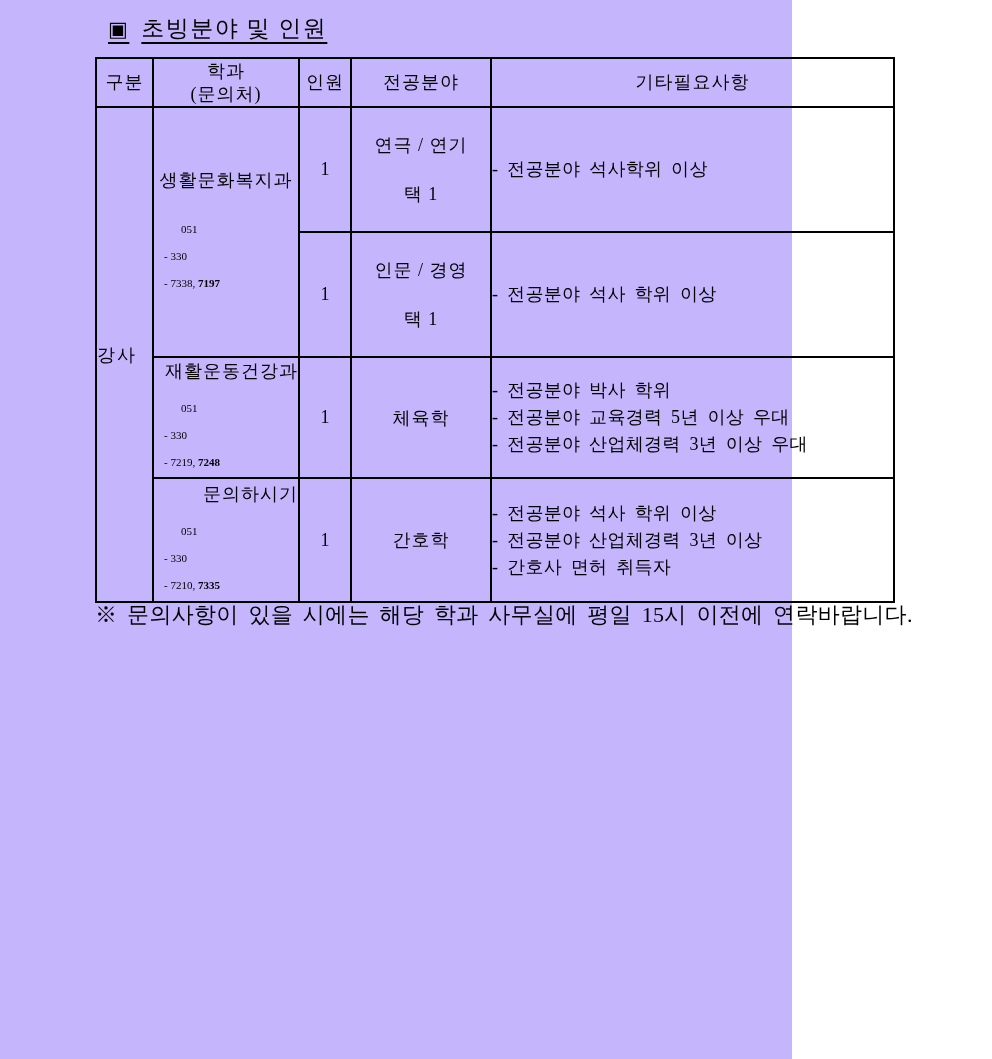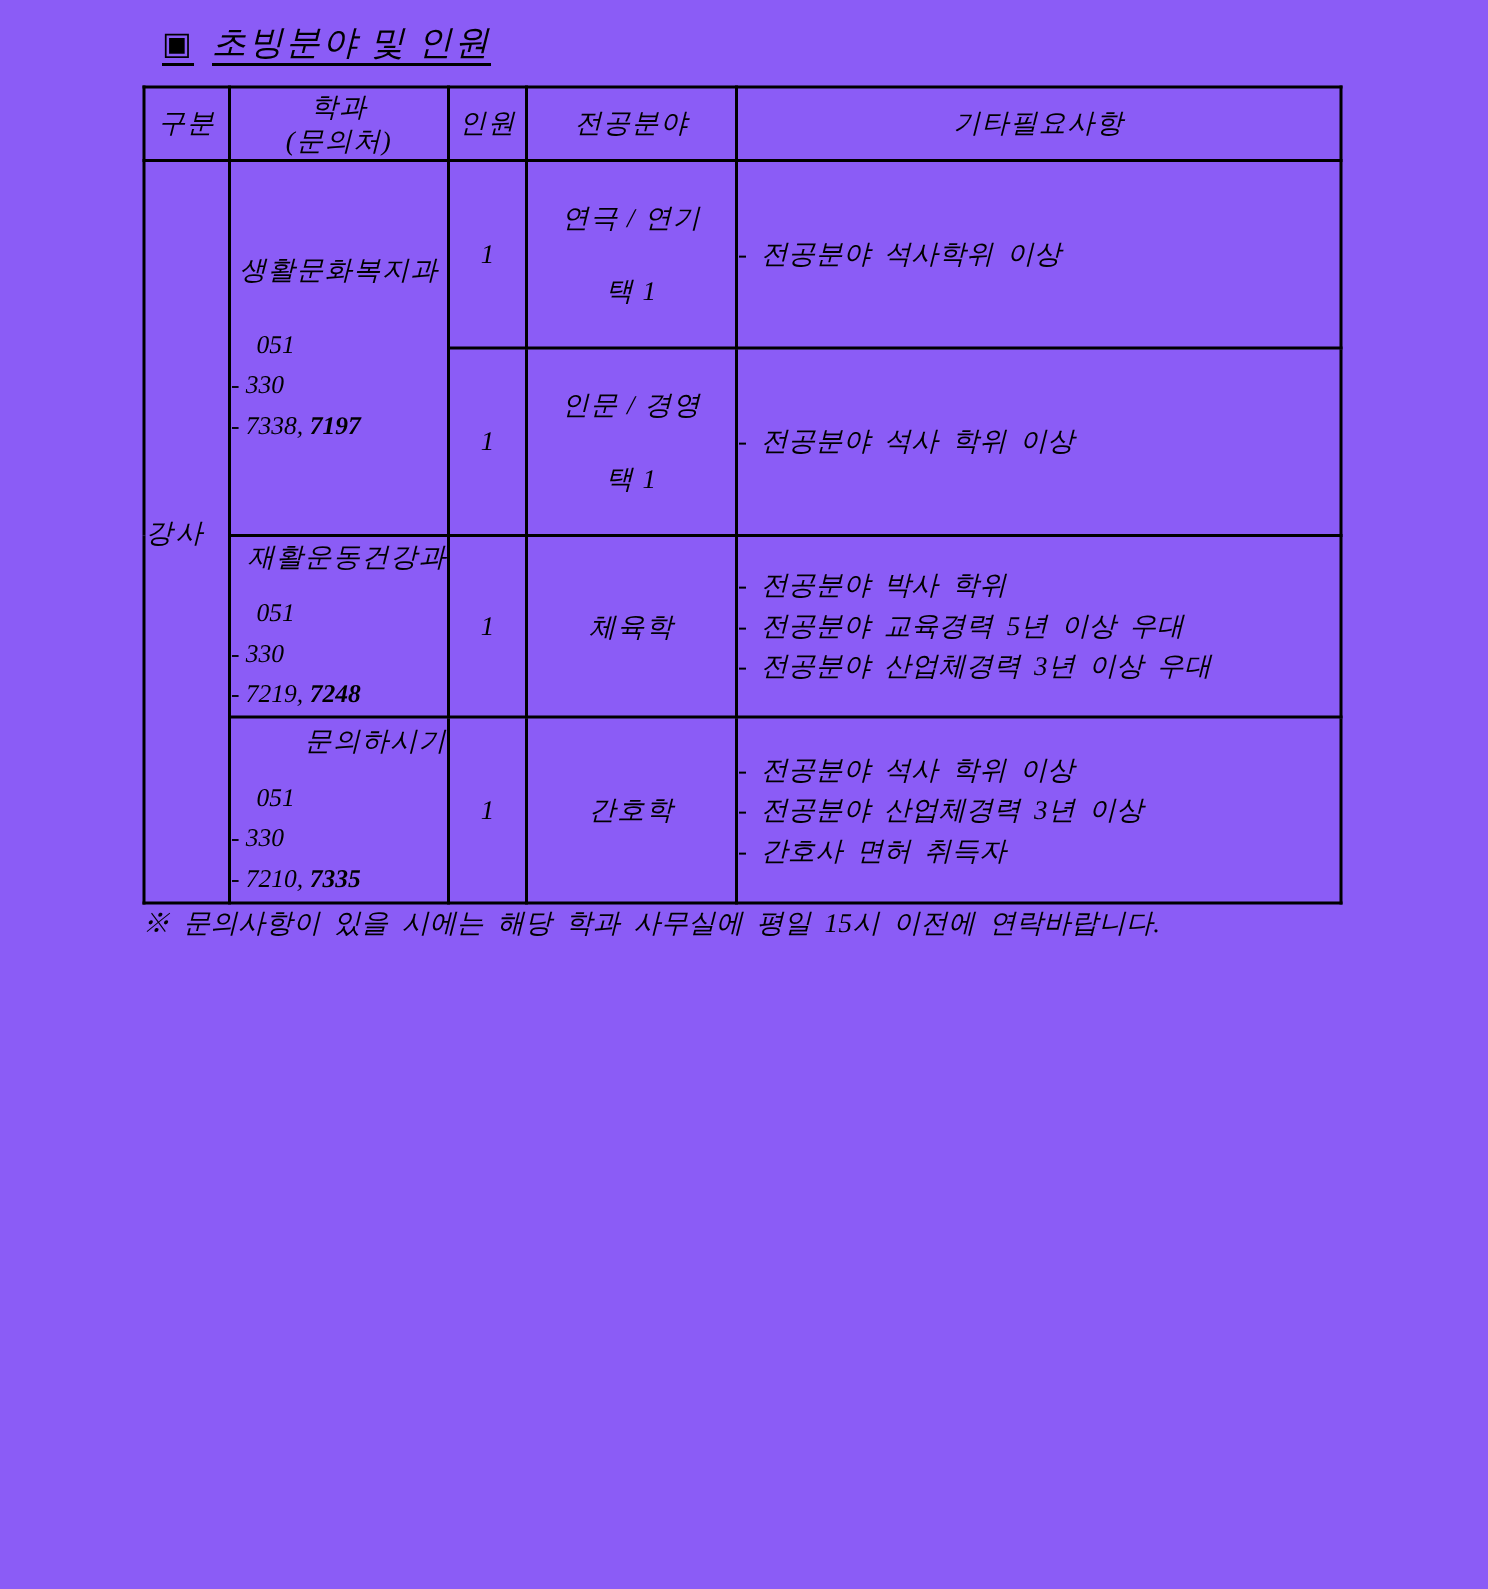--- a/index.html
+++ b/index.html
@@ -2,21 +2,21 @@
 <html><head>
 <meta charset="utf-8">
 <style>
   html,body { margin:0; padding:0; }
   body {
     width:992px; height:1059px;
     background:#ffffff; color:#000000;
     font-family:"Liberation Serif","DejaVu Serif",serif;
     overflow:hidden;
   }
-  .page { position:relative; width:992px; height:1059px; background:#8b5cf6;font-style:italic; }
+  .page { position:relative; width:792px; height:1059px; background:#c4b5fd; }
 
   .title {
     position:absolute; left:108px; top:13px;
     font-size:23px; letter-spacing:1.5px; white-space:nowrap;
     text-decoration:underline; text-underline-offset:6px;
     text-decoration-thickness:2px;
   }
   .title .bullet { font-size:21px; margin-right:12px; }
 
   table.doc {
@@ -38,37 +38,37 @@
 
   .doc th { text-align:center; line-height:1.25; letter-spacing:1px; }
   .hdr-etc { letter-spacing:2px; }
 
   .gubun-cell { text-align:left; letter-spacing:2px; font-size:18px; }
 
   .dept-cell { padding:6px 4px; }
   .dept-name { text-align:center; font-size:18px; letter-spacing:1px; }
   .dept-cell.merged .dept-name { margin-bottom:24px; }
   .dept-cell.single .dept-name { margin-bottom:12px;text-align:right; }
-  .phone { padding-left:0; line-height:27px; font-size:17px; }
+  .phone { padding-left:10px; line-height:27px; font-size:11px; }
   .phone .first { padding-left:17px; }
   .b { font-weight:bold; }
 
   .count-cell { text-align:center; font-size:19px; }
 
   .major-cell { text-align:center; font-size:18px; letter-spacing:1px; }
   .major-cell .mline { margin:25px 0; }
 
   .req-cell {
     text-align:left; padding:6px 8px 6px 10px;
     font-size:17px; line-height:27px; word-spacing:4px; letter-spacing:0.3px;
   }
 
   .notes {
     position:absolute; left:95px; top:601px;
-    font-size:18px; line-height:28px; word-spacing:4px; letter-spacing:0.3px;
+    font-size:22px; line-height:28px; word-spacing:4px; letter-spacing:0.3px;
     white-space:nowrap;
   }
 </style>
 </head>
 <body>
 
 <div class="page">
 
   <div class="title">
     <span class="bullet">▣</span><span>초빙분야 및 인원</span>

